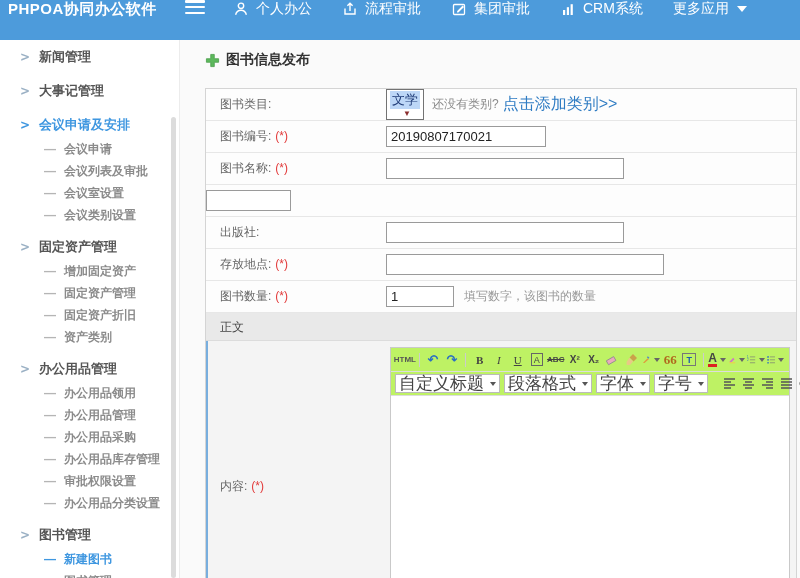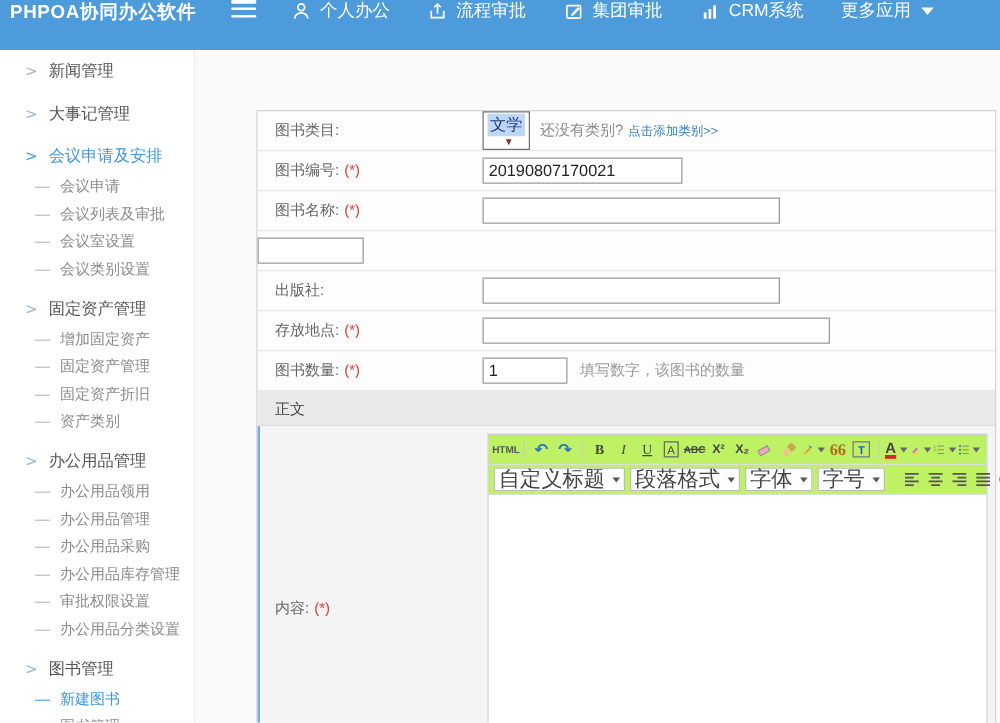--- a/index.html
+++ b/index.html
@@ -12,28 +12,28 @@
   .logo { font-size:15px; font-weight:bold; margin-left:8px; width:165px; letter-spacing:0.5px; }
   .hamburger { width:20px; height:14px; margin-left:12px; display:flex; flex-direction:column; justify-content:space-between; cursor:pointer; }
   .hamburger i { display:block; height:2.5px; background:#fff; border-radius:1px; }
   .nav { display:flex; align-items:center; margin-left:28px; }
   .nav-item { display:flex; align-items:center; font-size:14px; margin-right:30px; cursor:pointer; white-space:nowrap; }
   .nav-item svg { width:16px; height:16px; margin-right:7px; }
   .caret-down { width:0; height:0; border-left:5px solid transparent; border-right:5px solid transparent;
                 border-top:6px solid #fff; margin-left:8px; }
 
   
-  .sidebar { position:absolute; left:0; top:40px; width:156px; height:538px; background:#fff;
-             border-right:1px solid #ececec; overflow:hidden; }
+  .sidebar { position:absolute; left:0; top:40px; width:180px; height:538px; background:#fff;
+             border-right:1px solid #ececec; overflow:hidden;font-weight:bold; }
   .side-list { padding-top:4px; }
   .side-group { height:26px; line-height:26px; margin-top:8px; padding-left:20px; font-size:13px; color:#555;
                 cursor:pointer; white-space:nowrap; }
   .side-group:first-child { margin-top:0; }
   .side-group .chev { color:#9ab0c4; font-size:12px; margin-right:9px; font-family:"DejaVu Sans",sans-serif; }
-  .side-sub { height:22px; line-height:22px; padding-left:28px; font-size:12px; color:#8b8b8b; cursor:pointer; white-space:nowrap; }
+  .side-sub { height:22px; line-height:22px; padding-left:44px; font-size:12px; color:#8b8b8b; cursor:pointer; white-space:nowrap; }
   .side-sub .dash { color:#b5b5b5; margin-right:8px; }
   .is-active { color:#3f97e0 !important; }
   .is-active .chev, .is-active .dash { color:#3f97e0 !important; }
   .side-scrollbar { position:absolute; left:171px; top:77px; width:5px; height:461px; background:#dcdcdc; border-radius:3px; }
 
   
   .main { position:absolute; left:181px; top:40px; width:619px; height:538px; background:#fafafa; }
   .page-head { position:absolute; left:24px; top:11px; display:flex; align-items:center; }
   .page-head svg { width:15px; height:15px; margin-right:6px; }
   .page-title { font-size:14px; font-weight:bold; color:#333; }
@@ -41,21 +41,21 @@
   .form-table { position:absolute; left:24px; top:48px; width:592px; border:1px solid #d4d4d4; background:#fdfdfd; }
   .frow { display:flex; height:32px; border-bottom:1px solid #e7e7e7; align-items:center; }
   .flabel { width:180px; padding-left:14px; font-size:12px; color:#666; flex-shrink:0; }
   .req { color:#e23b3b; margin-left:4px; font-size:12px; }
   .fvalue { flex:1; display:flex; align-items:center; font-size:12px; }
   .tin { height:21px; border:1px solid #9a9a9a; background:#fff; font-size:13px; color:#222; padding:0 4px;
          font-family:"Liberation Sans","DejaVu Sans",sans-serif; }
   .w160{width:160px;} .w238{width:238px;} .w85{width:85px;} .w278{width:278px;} .w68{width:68px;}
   .hint { color:#999; font-size:12px; margin-left:10px; }
   .hint-q { color:#8a8a8a; font-size:12px; margin-left:8px; }
-  .addlink { color:#2f7cc3; font-size:10px; margin-left:4px; text-decoration:none; cursor:pointer; }
+  .addlink { color:#2f7cc3; font-size:16px; margin-left:4px; text-decoration:none; cursor:pointer; }
 
   .select-box { display:inline-flex; align-items:center; border:1px solid #737373; background:#fff;
                 padding:1px 3px; cursor:pointer;flex-direction:column; }
   .sel-text { background:#bdd7f7; color:#1f3b77; font-size:13px; padding:0 2px; }
   .sel-caret { font-size:8px; color:#8b2e2e; margin-left:4px; }
 
   .section-bar { height:28px; line-height:28px; background:#e9e9e9; border-bottom:1px solid #dcdcdc;
                  padding-left:14px; font-size:12px; color:#444; }
   .content-row { display:flex; height:320px; background:#f4f4f4; border-left:2px solid #78aede; }
   .content-label { width:178px; padding-left:12px; flex-shrink:0; display:flex; align-items:center; height:290px; font-size:12px; color:#666; }
@@ -157,20 +157,26 @@
     <div class="side-sub"><span class="dash">—</span><span>审批权限设置</span></div>
     <div class="side-sub"><span class="dash">—</span><span>办公用品分类设置</span></div>
     <div class="side-group"><span class="chev">&gt;</span><span>图书管理</span></div>
     <div class="side-sub is-active"><span class="dash">—</span><span>新建图书</span></div>
     <div class="side-sub"><span class="dash">—</span><span>图书管理</span></div>
   </div>
   <div class="side-scrollbar"></div>
 </div>
 
 <div class="main">
+  <div class="page-head">
+    <svg viewBox="0 0 16 16">
+        <path d="M6.1 1.5h3.8v4.6h4.6v3.8H9.9v4.6H6.1V9.9H1.5V6.1h4.6z" fill="#5cb85c" stroke="#449a44" stroke-width="0.8"></path>
+      </svg>
+    <span class="page-title">图书信息发布</span>
+  </div>
 
   <div class="form-table">
 
     <div class="frow">
       <div class="flabel"><span>图书类目:</span></div>
       <div class="fvalue">
         <div class="select-box">
           <span class="sel-text">文学</span>
           <span class="sel-caret">▼</span>
         </div>

